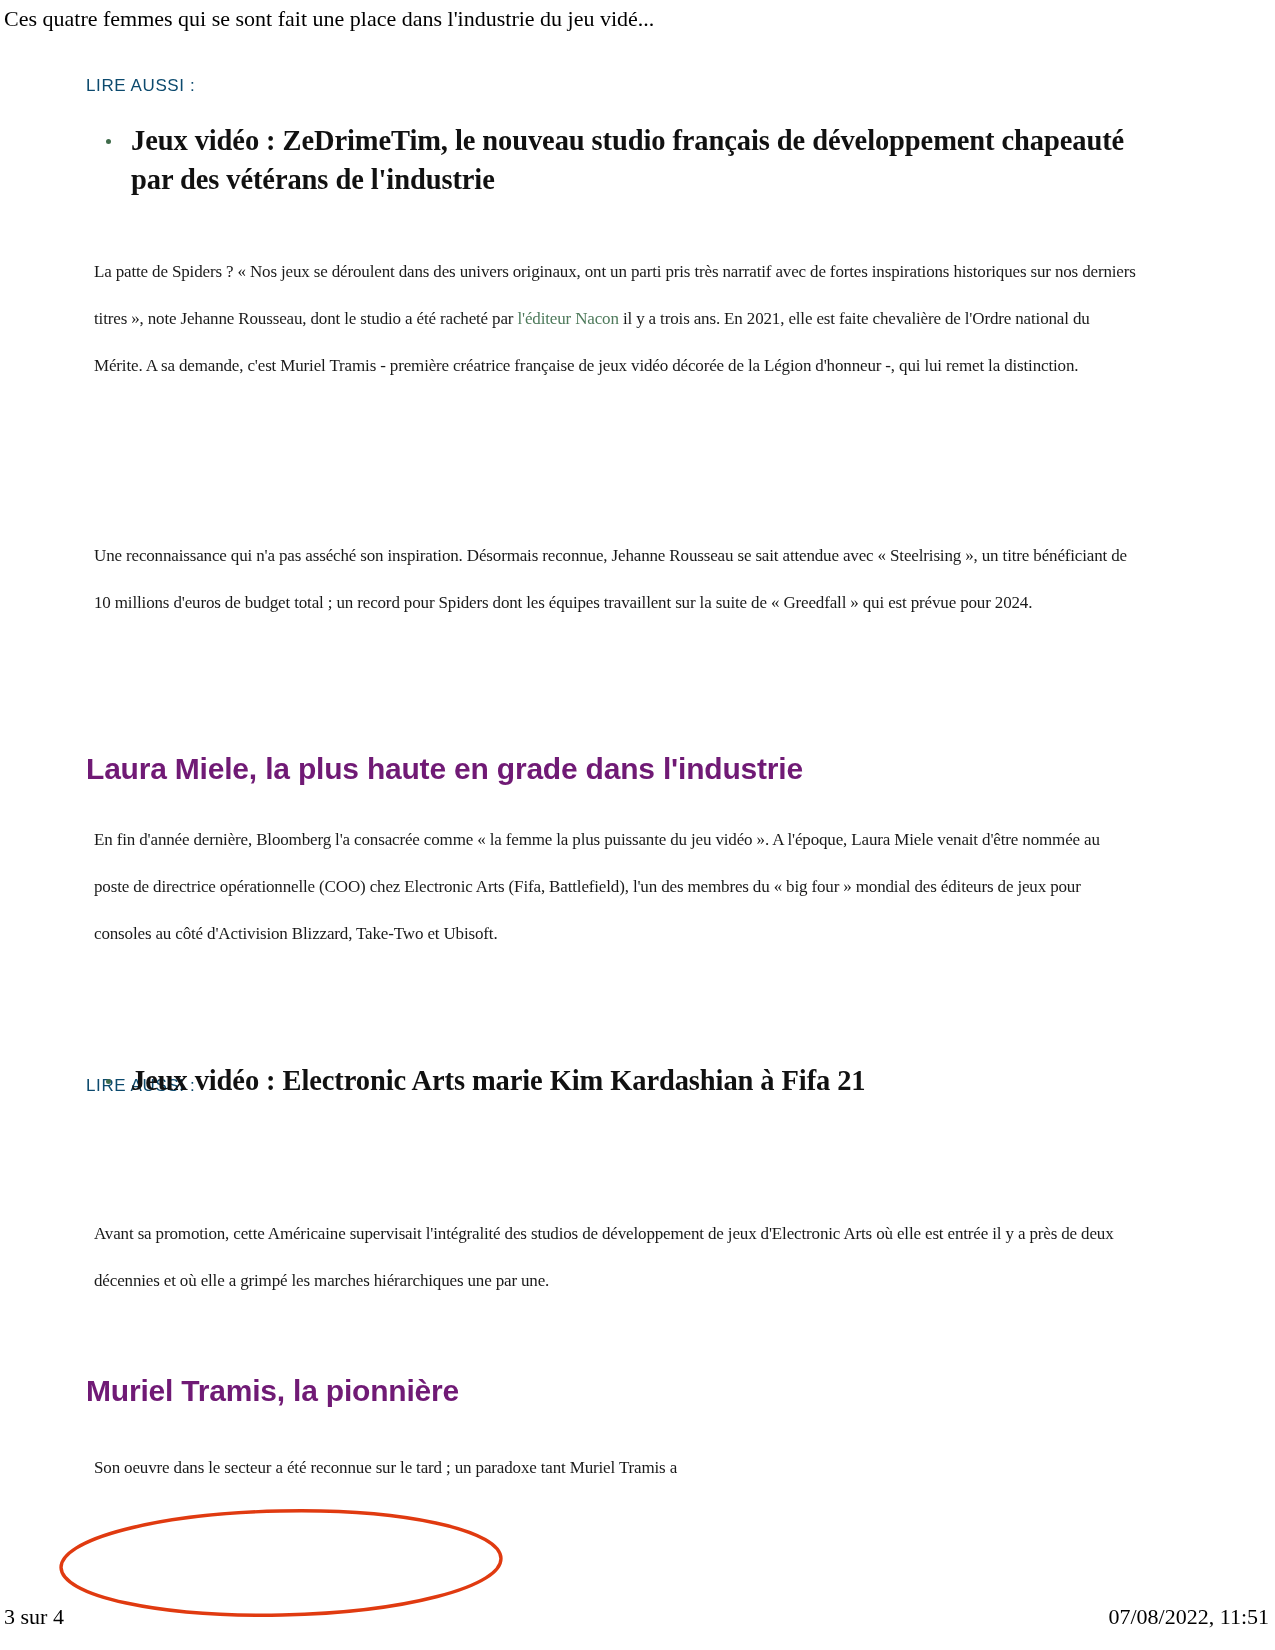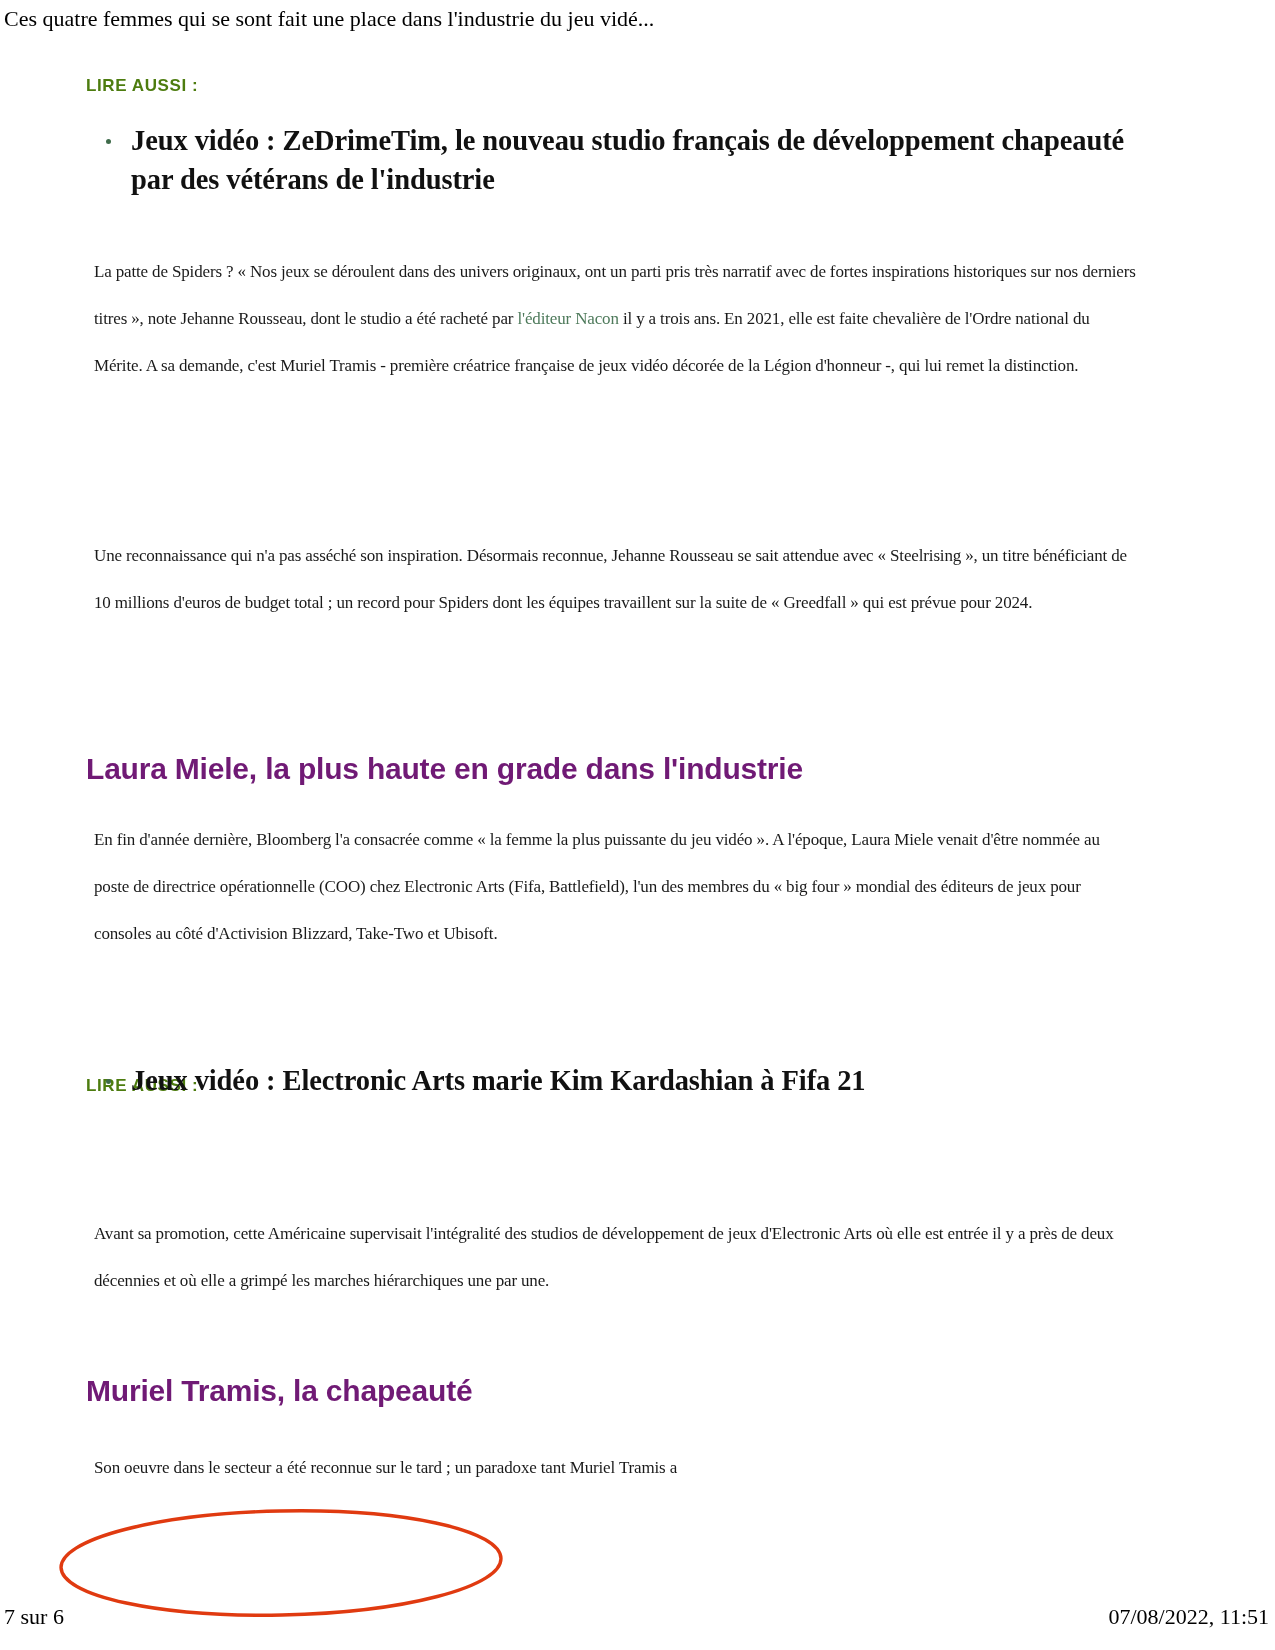--- a/index.html
+++ b/index.html
@@ -45,24 +45,24 @@
   .content {
     position: absolute;
     left: 86px;
     top: 60px;
     width: 1060px;
   }
 
   
   .lire-aussi {
     font-family: "Liberation Sans", sans-serif;
-    font-weight: bold;
+    font-weight: normal;
     font-size: 17px;
     letter-spacing: 0.6px;
-    color: #4d7c0f;
+    color: #0c4a6e;
     margin: 0;
     padding: 0;
   }
 
   
   ul.related {
     list-style: none;
     margin: 14px 0 0 0;
     padding: 0;
   }
@@ -187,31 +187,31 @@
         <span>Jeux vidéo : Electronic Arts marie Kim Kardashian à Fifa 21</span>
       </li>
     </ul>
   </div>
 
   <div class="blk" id="blk-para4">
     <p class="body">Avant sa promotion, cette Américaine supervisait l'intégralité des studios de développement de jeux d'Electronic Arts où elle est entrée il y a près de deux décennies et où elle a grimpé les marches hiérarchiques une par une.</p>
   </div>
 
   <div class="blk" id="blk-head2">
-    <h2 class="section">Muriel Tramis, la chapeauté</h2>
+    <h2 class="section">Muriel Tramis, la pionnière</h2>
   </div>
 
   <div class="blk" id="blk-para5">
     <p class="body">Son oeuvre dans le secteur a été reconnue sur le tard ; un paradoxe tant Muriel Tramis a</p>
   </div>
 
 </div>
 
 <div id="annotation-ellipse">
   <svg width="470" height="120" viewBox="0 0 470 120" aria-hidden="true">
     <ellipse cx="228" cy="58" rx="220" ry="52" fill="none" stroke="#e03a10" stroke-width="3.4" transform="rotate(-1.2 228 58)"></ellipse>
   </svg>
 </div>
 
 <div class="print-chrome" id="print-footer">
-  <span class="chrome-left">7 sur 6</span>
+  <span class="chrome-left">3 sur 4</span>
   <span class="chrome-right">07/08/2022, 11:51</span>
 </div>
 
 </body></html>

